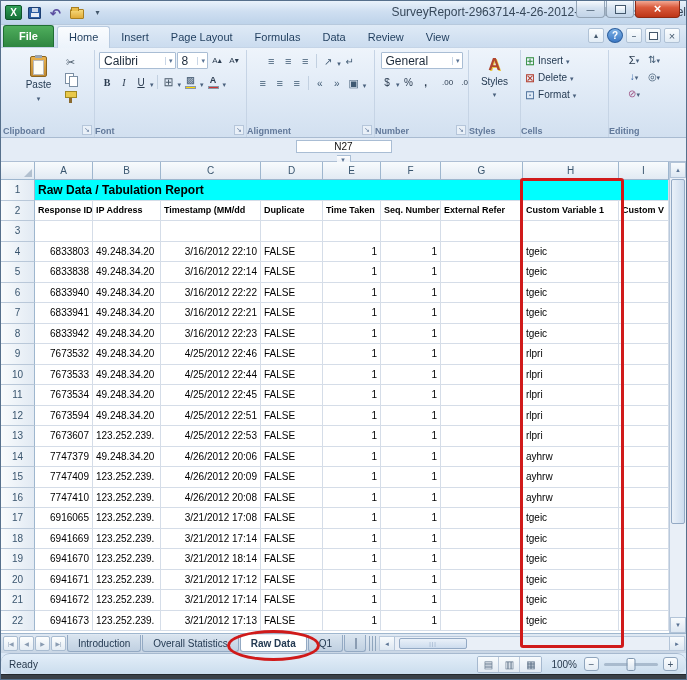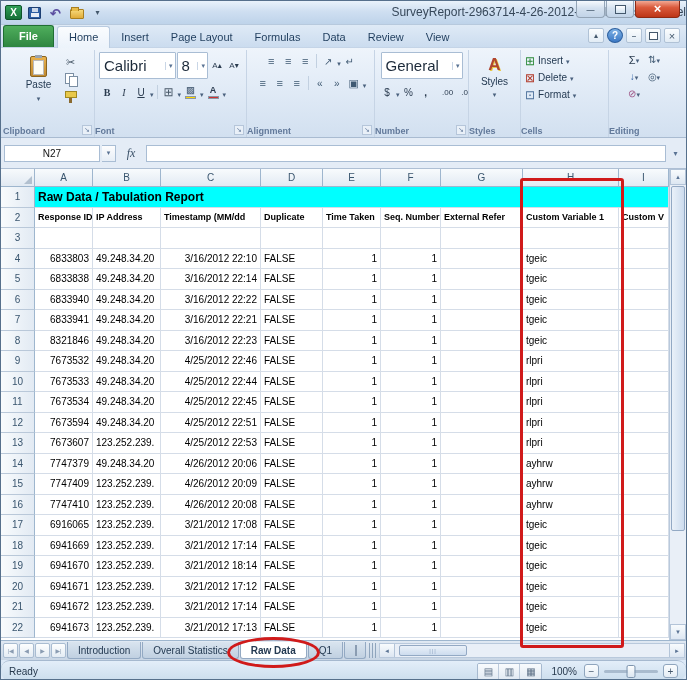--- a/index.html
+++ b/index.html
@@ -64,21 +64,21 @@
   .ic-clipboard::after { content:""; position:absolute; left:4px; right:4px; top:-2px; height:3px; background:#9aa4af; }
   .dd::after { content:"▾"; font-size:7px; color:#4a617e; }
   .sbtn { min-width:16px; height:15px; display:inline-flex; align-items:center; justify-content:center; font-size:10px; color:#2b3c50; border-radius:2px; padding:0 1px; }
   .ic-cut::after { content:"✂"; font-size:11px; color:#4a5a6a; }
   .ic-copy { position:relative; width:12px; height:13px; }
   .ic-copy::before,.ic-copy::after { content:""; position:absolute; width:7px; height:9px; border:1px solid #7a8ea3; background:#fff; }
   .ic-copy::before { left:0; top:0; } .ic-copy::after { left:4px; top:3px; }
   .ic-brush { width:13px; height:13px; position:relative; }
   .ic-brush::before { content:""; position:absolute; left:1px; top:1px; width:10px; height:5px; background:#e8c84a; border:1px solid #a08820; }
   .ic-brush::after { content:""; position:absolute; left:5px; top:8px; width:3px; height:5px; background:#8a6a30; }
-  .combo { background:#fff; border:1px solid #a9bdd4; font-size:15px; height:27px; display:flex; align-items:center; padding-left:4px; color:#1c2a3a; border-radius:1px; }
+  .combo { background:#fff; border:1px solid #a9bdd4; font-size:12px; height:17px; display:flex; align-items:center; padding-left:4px; color:#1c2a3a; border-radius:1px; }
   .combo::after { content:"▾"; font-size:7px; color:#5a7394; margin-left:auto; padding:0 2px 0 3px; border-left:1px solid #c9d6e6; }
   .btn-row { display:flex; align-items:center; gap:1px; }
   .vsep { width:1px; height:14px; background:#c2d0e0; margin:0 2px; }
   .b-bold { font-weight:bold; font-family:"Liberation Serif",serif; }
   .b-ital { font-style:italic; font-family:"Liberation Serif",serif; }
   .b-und  { text-decoration:underline; }
   .g-az::after { content:"A▴"; font-size:8px; } .g-az2::after { content:"A▾"; font-size:8px; }
   .g-borders::after { content:"⊞"; font-size:12px; color:#4a5a6a; }
   .color-ic { display:flex; flex-direction:column; align-items:center; width:15px; }
   .color-ic .gl { font-size:9px; line-height:9px; color:#2b3c50; font-weight:bold; }
@@ -100,21 +100,21 @@
   .g-delete::after { content:"⊠"; color:#b23a2a; font-size:12px; }
   .g-format::after { content:"⊡"; color:#4a6e9a; font-size:12px; }
   .edit-grid { display:grid; grid-template-columns:auto auto; gap:2px 4px; }
   .g-sum::after { content:"Σ"; font-size:11px; color:#2b3c50; }
   .g-filld::after { content:"↓"; font-size:10px; color:#2e5fa3; }
   .g-clear::after { content:"⊘"; font-size:10px; color:#a05a8a; }
   .g-sort::after { content:"⇅"; font-size:10px; color:#3f5972; }
   .g-find::after { content:"◎"; font-size:10px; color:#3f5972; }
 
   
-  .formula-bar { height:31px; background:#e4ecf6; border-bottom:1px solid #aebfd4; display:flex; align-items:center; padding:2px 3px; gap:2px; }
+  .formula-bar { height:24px; background:#e4ecf6; border-bottom:1px solid #aebfd4; display:flex; align-items:center; padding:2px 3px; gap:2px;flex-direction:column; }
   .name-box { width:96px; height:17px; background:#fff; border:1px solid #a9bdd4; font-size:10px; color:#111;
     display:flex; align-items:center; justify-content:center; }
   .name-dd { width:14px; height:17px; border:1px solid #a9bdd4; border-left:none; background:linear-gradient(#fdfdfe,#e7eef6);
     display:flex; align-items:center; justify-content:center; }
   .name-dd::after { content:"▾"; font-size:7px; color:#5a7394; }
   .fx { width:26px; text-align:center; font-size:12px; font-style:italic; font-family:"Liberation Serif",serif; color:#3a5068; }
   .formula-input { flex:1; height:17px; background:#fff; border:1px solid #a9bdd4; font-size:10px; padding:0 3px; color:#111; }
   .fb-expand { width:15px; text-align:center; color:#5a7394; font-size:8px; }
   .fb-expand::after { content:"▾"; }
 
@@ -489,21 +489,21 @@
             <td class="cell a-center">3/16/2012 22:21</td>
             <td class="cell a-left">FALSE</td>
             <td class="cell a-center">1</td>
             <td class="cell a-center">1</td>
             <td class="cell a-left"></td>
             <td class="cell a-left">tgeic</td>
             <td class="cell a-left"></td>
           </tr>
           <tr>
             <th class="rowhead">8</th>
-            <td class="cell a-right">8321846</td>
+            <td class="cell a-right">6833942</td>
             <td class="cell a-left">49.248.34.20</td>
             <td class="cell a-center">3/16/2012 22:23</td>
             <td class="cell a-left">FALSE</td>
             <td class="cell a-center">1</td>
             <td class="cell a-center">1</td>
             <td class="cell a-left"></td>
             <td class="cell a-left">tgeic</td>
             <td class="cell a-left"></td>
           </tr>
           <tr>

